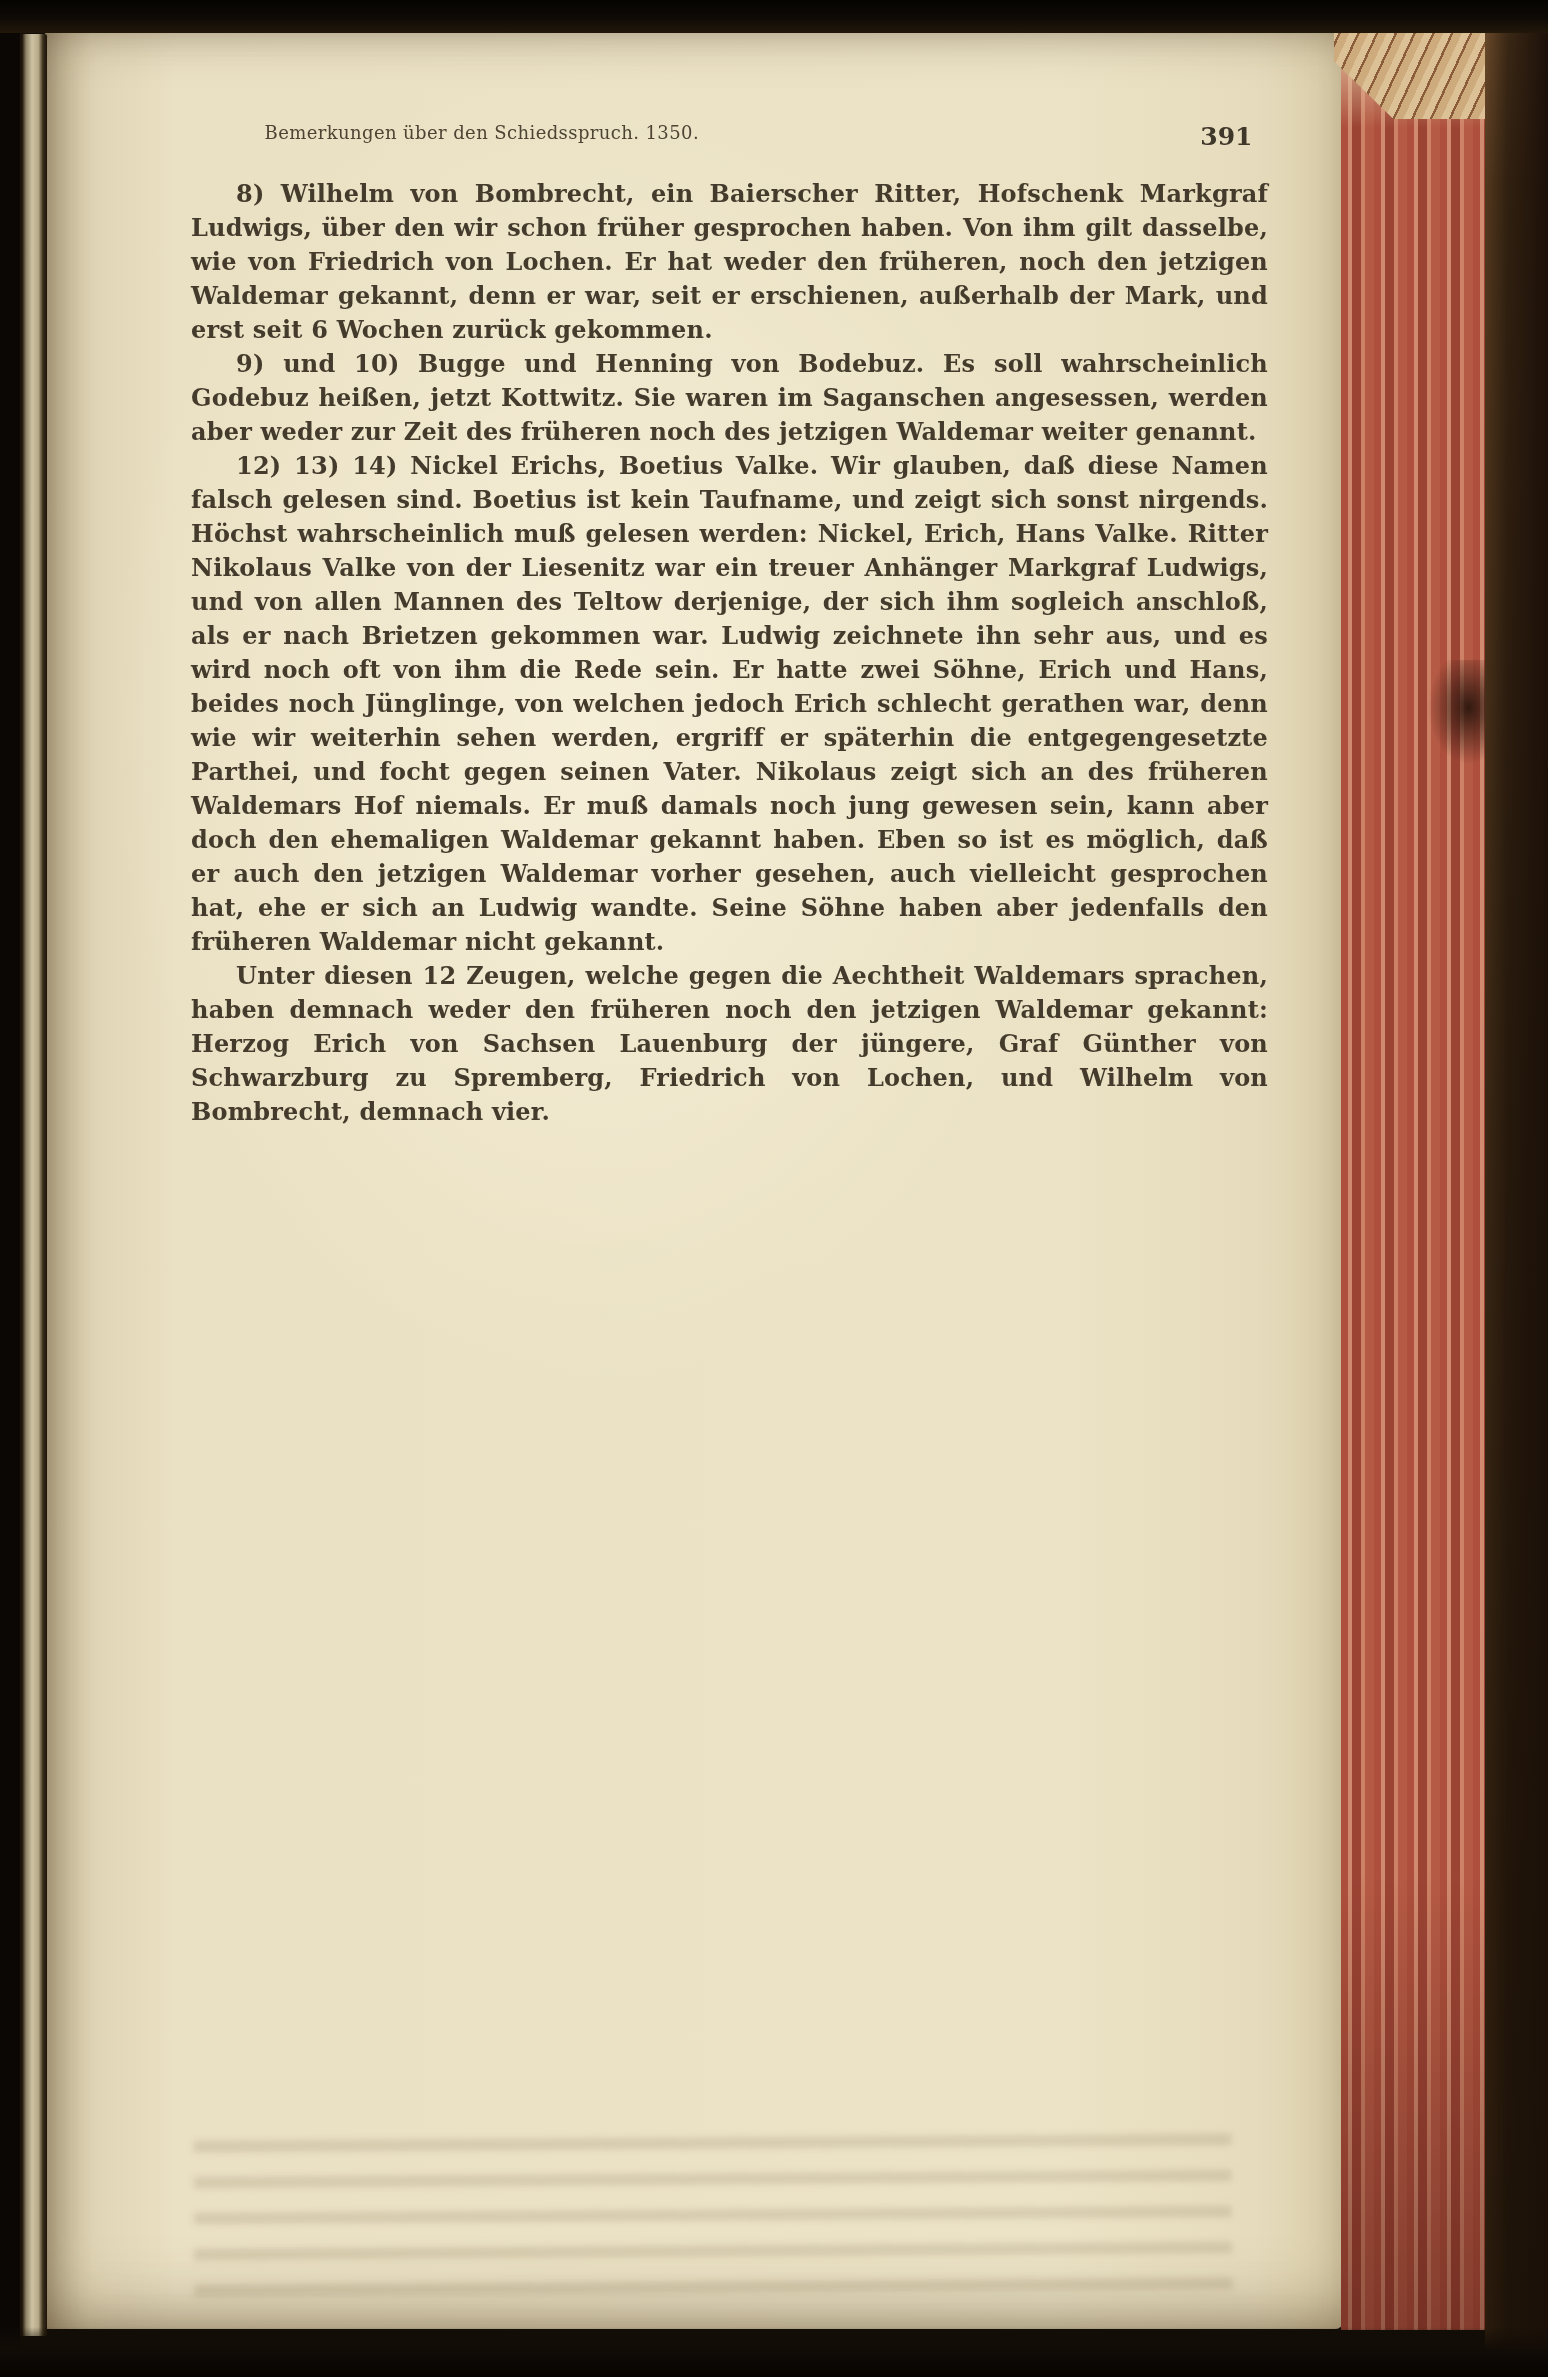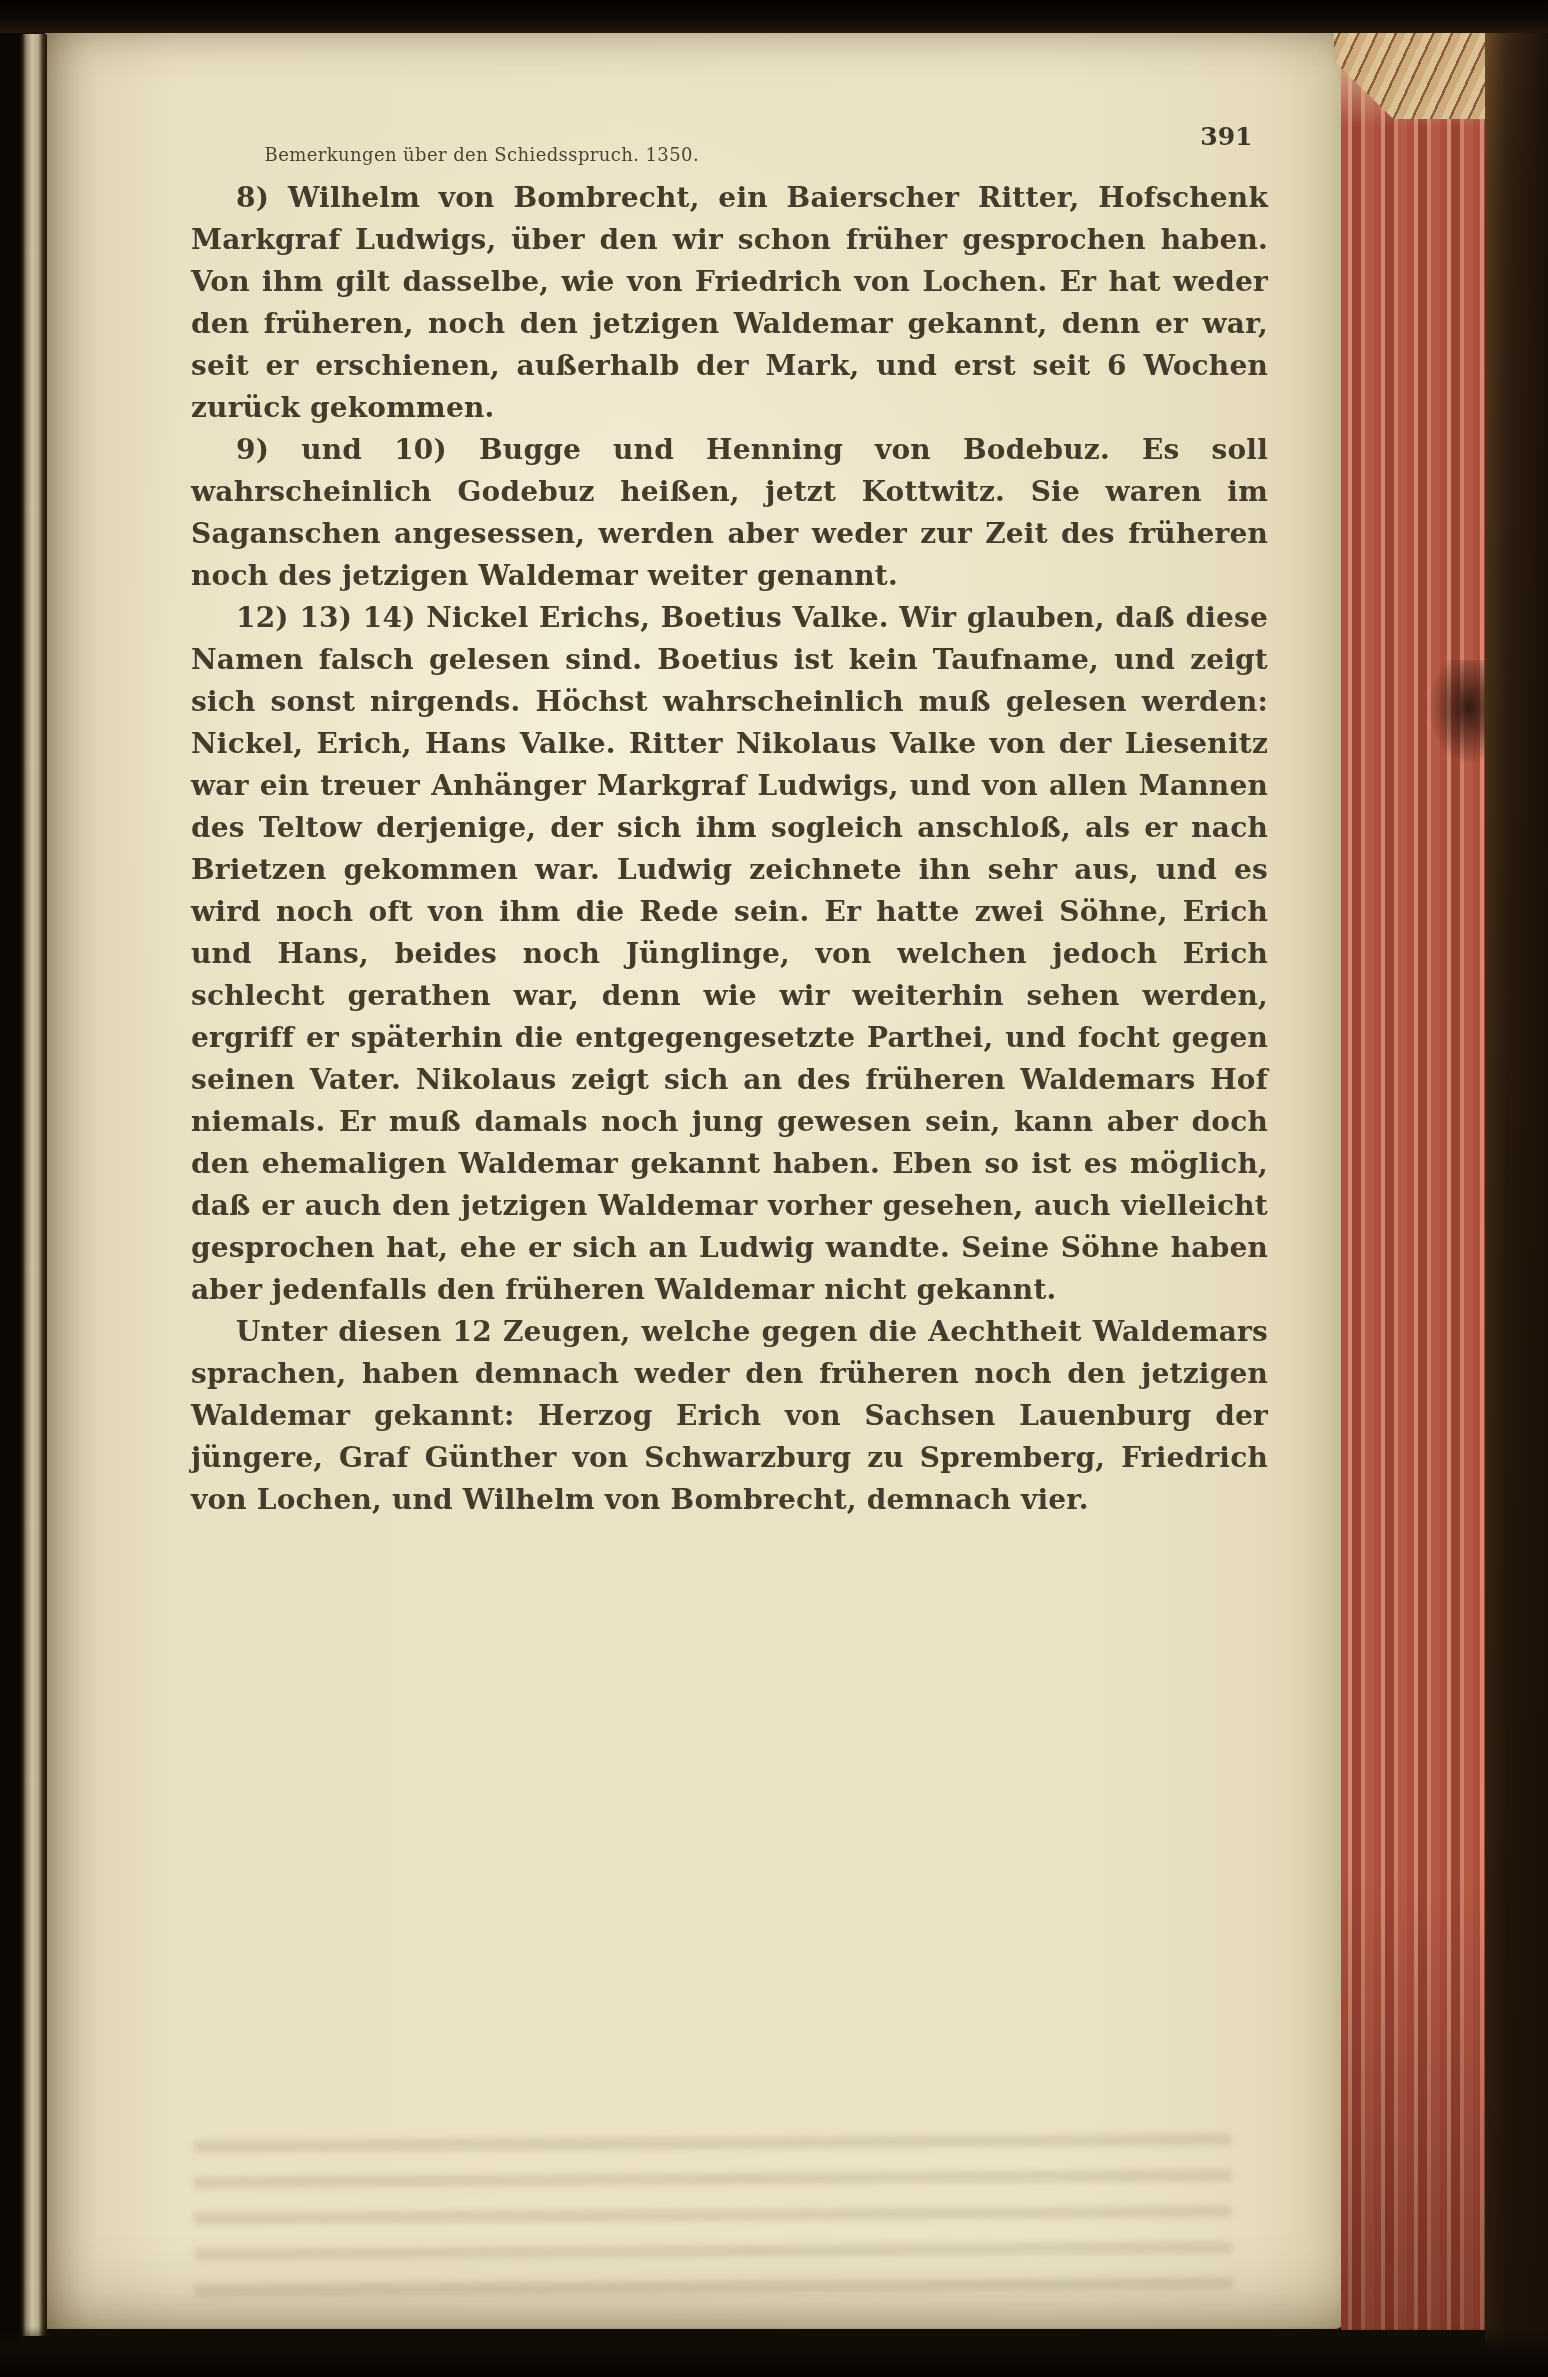--- a/index.html
+++ b/index.html
@@ -75,32 +75,32 @@
       inset 25px 0 58px -35px rgba(50,35,18,0.6);
     border-radius: 3.1px 7.7px 7.7px 3.1px;
     z-index: 1;
   }
   .runhead {
     position: relative;
     margin: 91px 75px 0 146px;
     height: 36px;
   }
   .running-title {
-    position: absolute; left: 27%; top: 22px; transform: translateX(-50%);
+    position: absolute; left: 27%; top: 0; transform: translateX(-50%);
     font-size: 18px; letter-spacing: 0.4px; white-space: nowrap;
     color: #4e4434;
   }
   .page-number {
     position: absolute; right: 15.5px; top: 0;
     font-size: 25px; font-weight: bold; color: #3f372a; text-align: right;
   }
   .body-text {
     margin: 18.6px 75px 0 146px;
-    font-size: 28px;
-    line-height: 42px;
+    font-size: 24px;
+    line-height: 34px;
     font-weight: bold;
     color: #443b2c;
     text-align: justify;
     letter-spacing: 0.2px;
   }
   .body-text p { margin: 0; text-indent: 45px; }
 
   .show-through {
     position: absolute; left: 194px; top: 2137px; width: 1038px; height: 170px;
     background: repeating-linear-gradient(180deg, rgba(110,92,62,0.16) 0px 12.4px,

